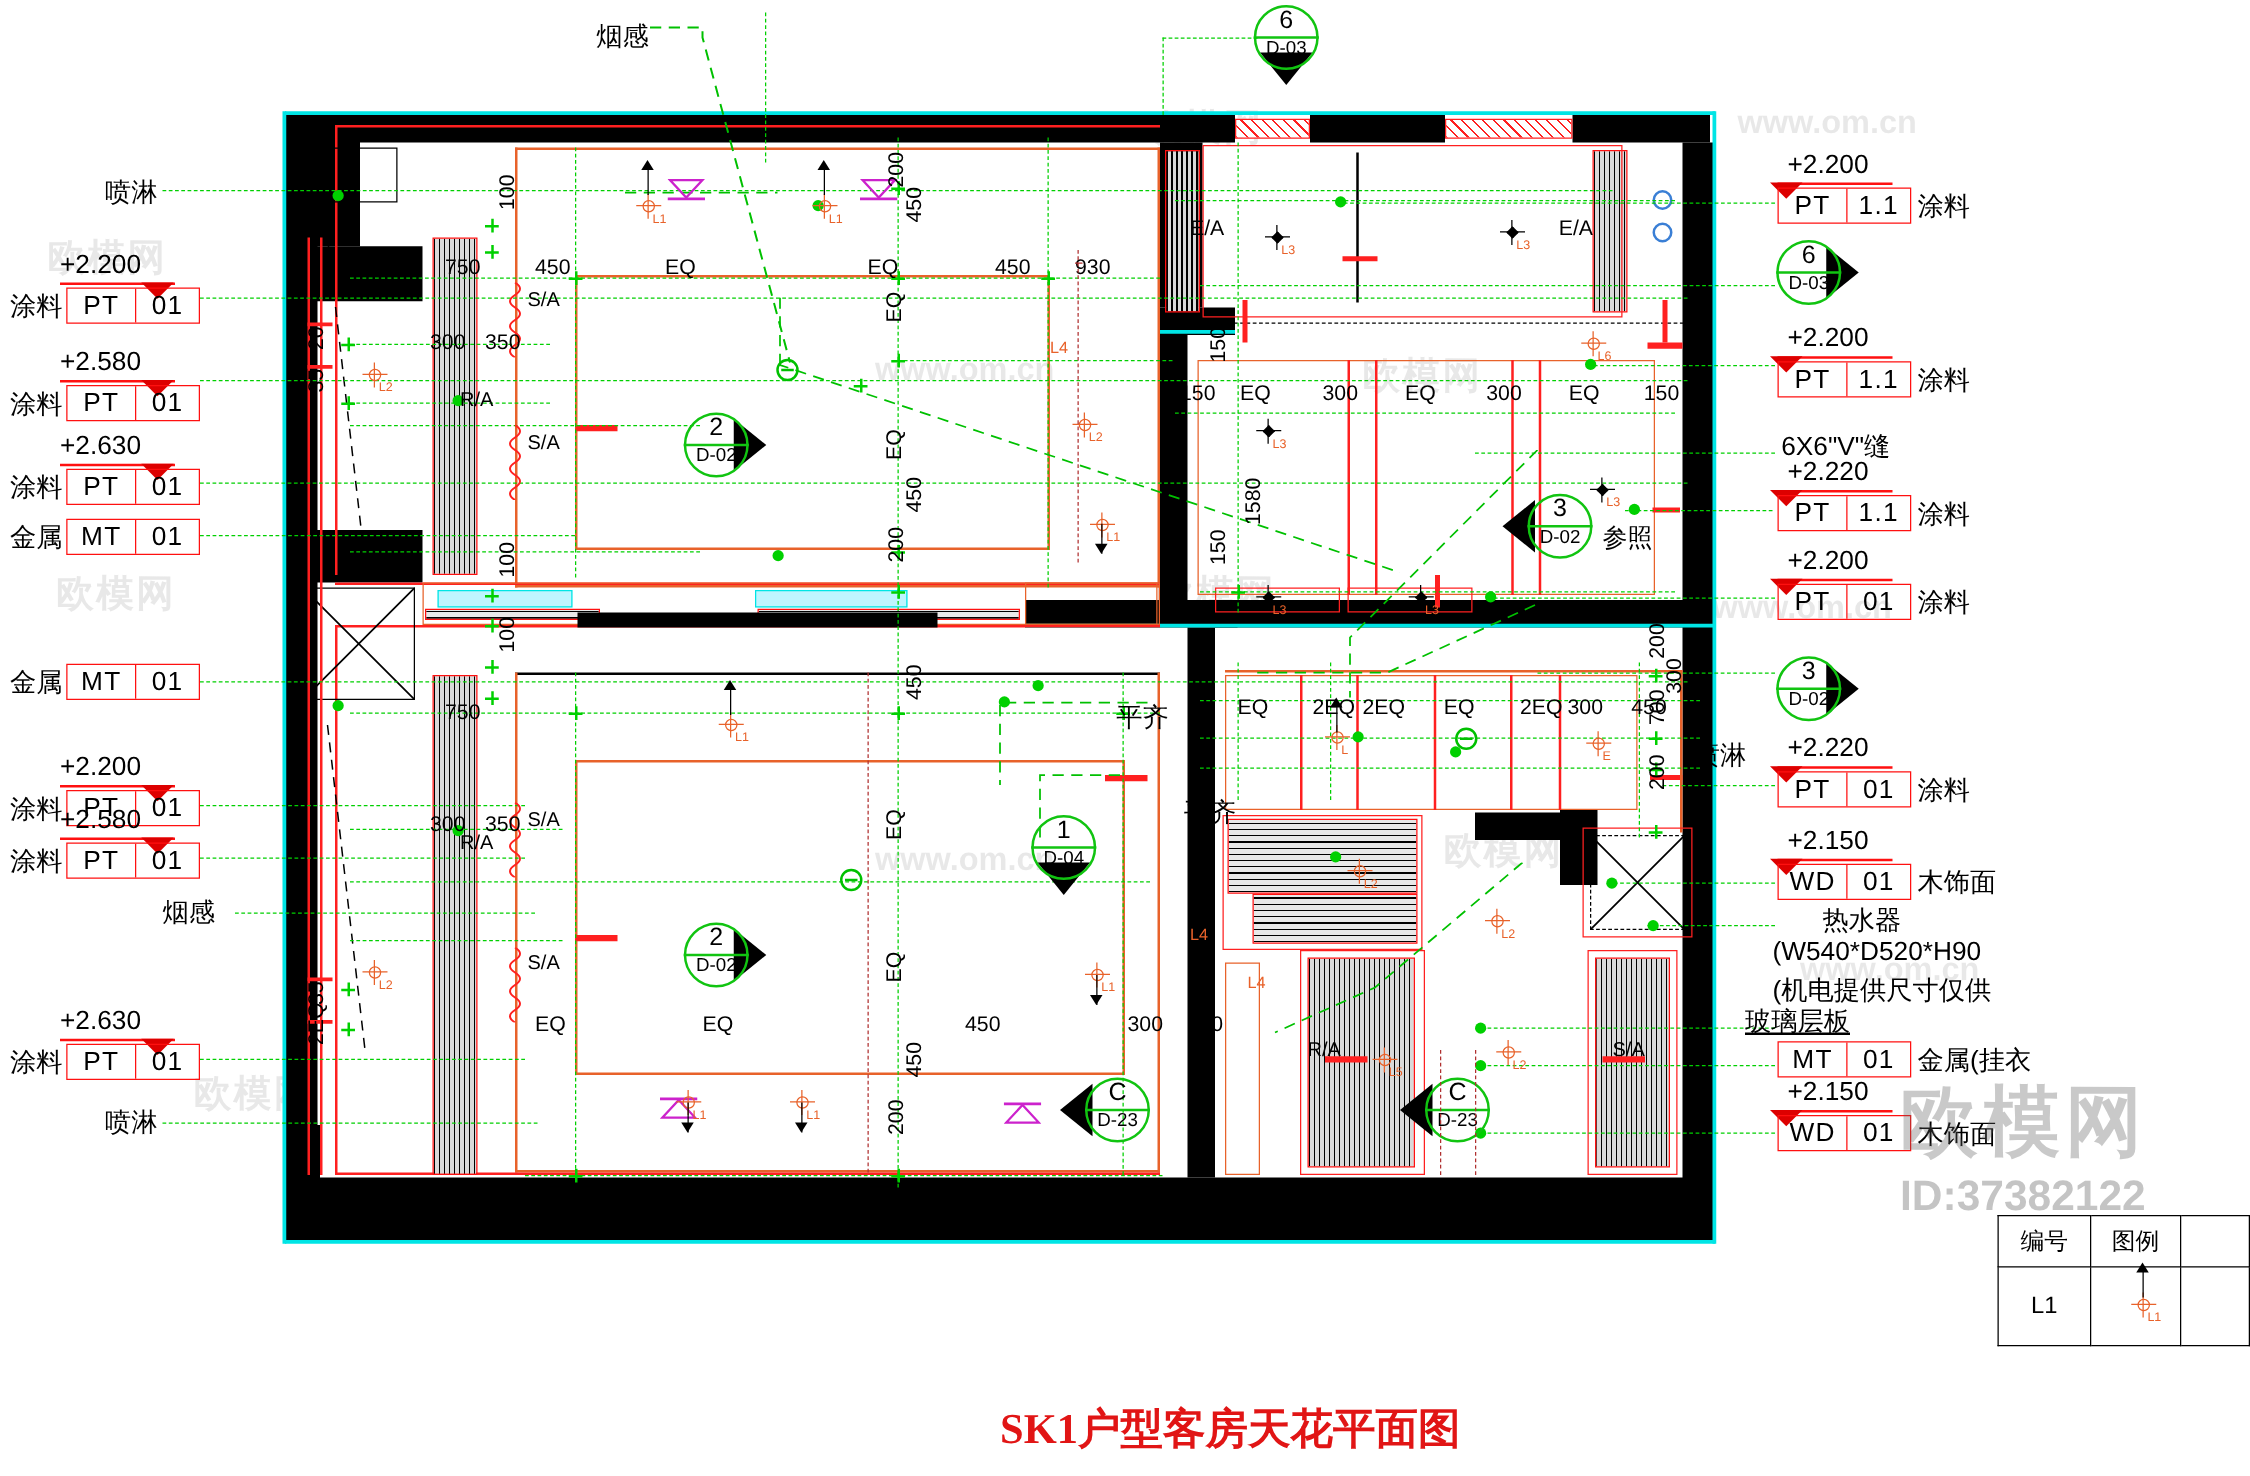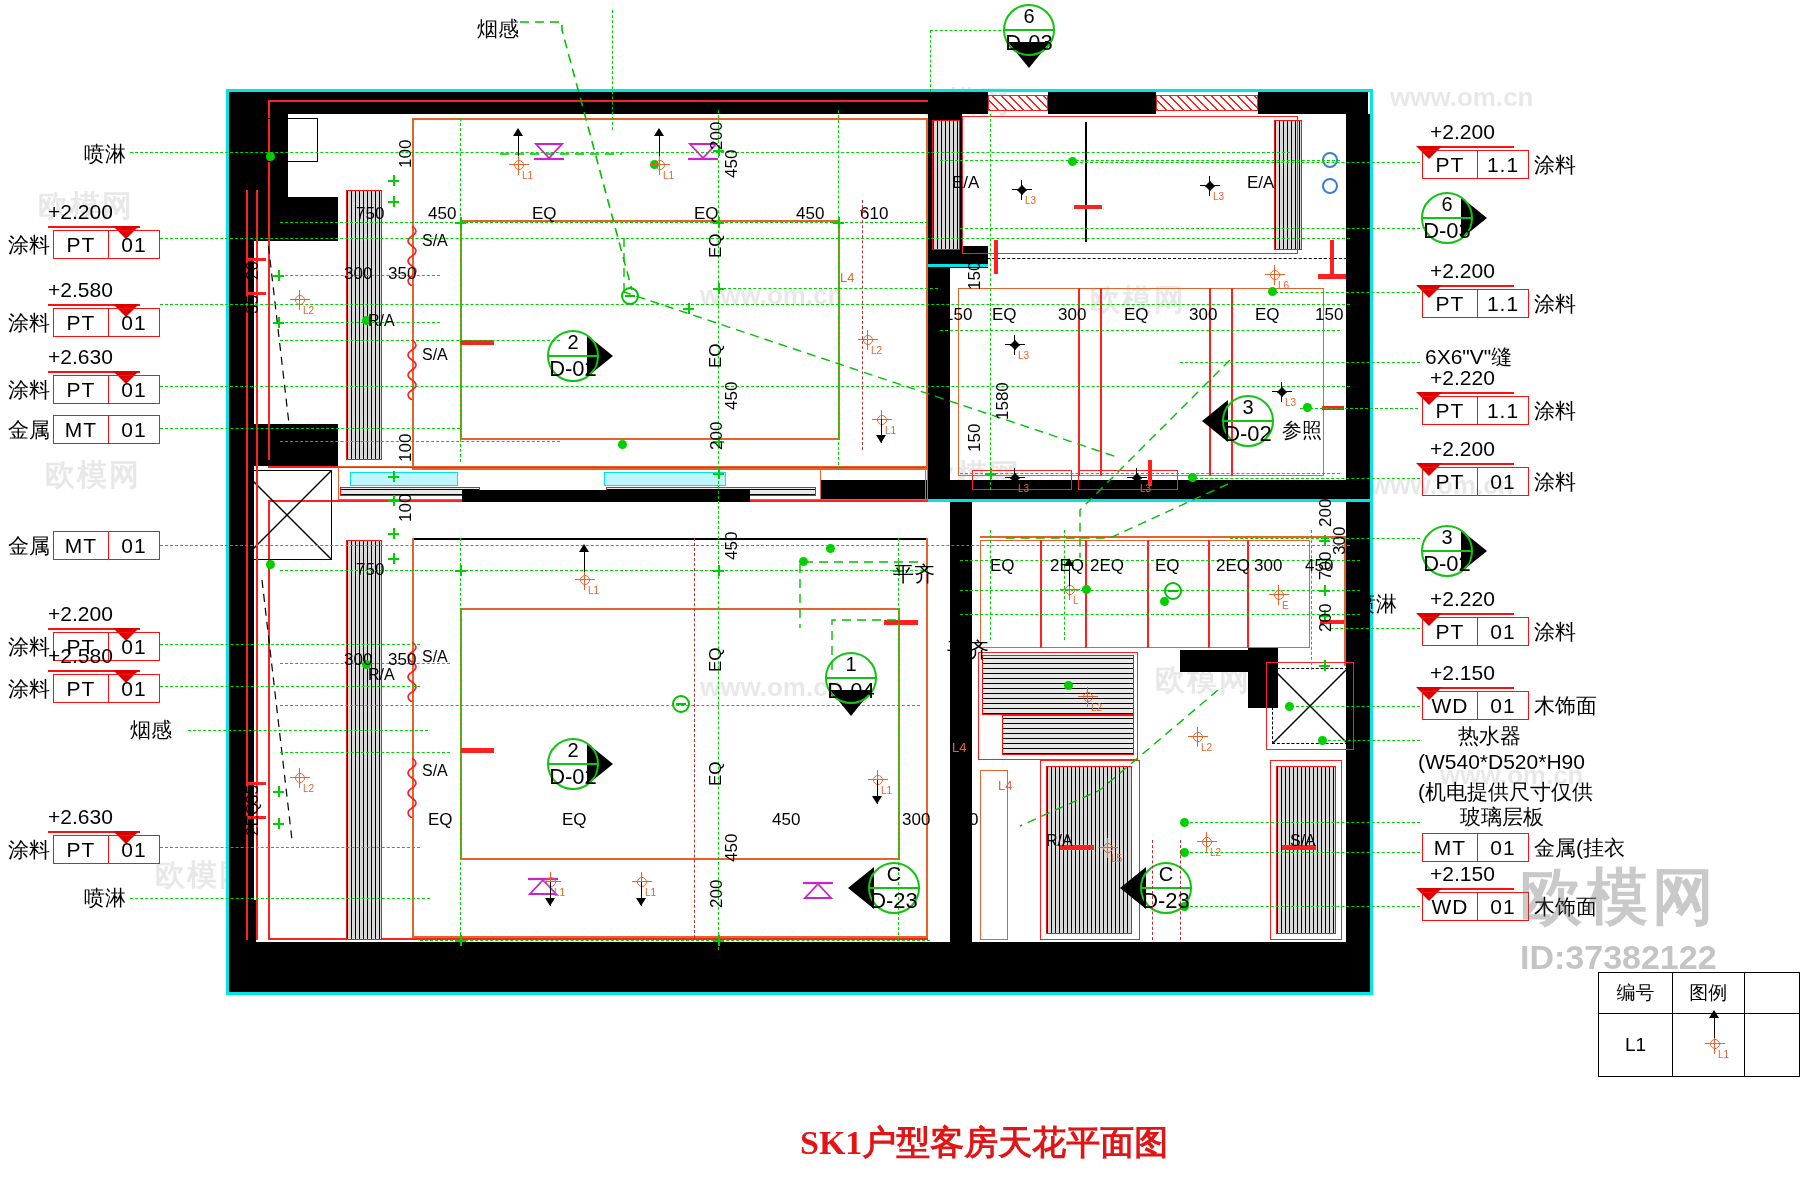--- a/index.html
+++ b/index.html
@@ -50,21 +50,21 @@
   .eqv{position:absolute;font-size:17px;color:#000;white-space:nowrap;
        transform:rotate(-90deg);transform-origin:left top;}
   .sa{position:absolute;font-size:16px;color:#000;}
 
   
   .callout{position:absolute;width:62px;height:52px;}
   .callout .circ{position:absolute;left:0;top:0;width:52px;height:52px;border:2px solid #11c411;
                  border-radius:50%;box-sizing:border-box;background:transparent;}
   .callout .bar{position:absolute;left:0;top:25px;width:52px;height:1.6px;background:#11c411;}
   .callout .num{position:absolute;left:0;top:1px;width:52px;text-align:center;font-size:20px;color:#000;}
-  .callout .den{position:absolute;left:0;top:26px;width:52px;text-align:center;font-size:22px;color:#000;}
+  .callout .den{position:absolute;left:0;top:26px;width:52px;text-align:center;font-size:15px;color:#000;}
   .callout .arrowR{position:absolute;left:40px;top:5px;width:0;height:0;
                    border-top:21px solid transparent;border-bottom:21px solid transparent;
                    border-left:26px solid #000;}
   .callout .arrowD{position:absolute;left:5px;top:38px;width:0;height:0;
                    border-left:21px solid transparent;border-right:21px solid transparent;
                    border-top:26px solid #000;}
   .callout .cside{position:absolute;left:-20px;top:5px;width:0;height:0;
                   border-top:21px solid transparent;border-bottom:21px solid transparent;
                   border-right:26px solid #000;}
   .callout .note{position:absolute;left:60px;top:22px;font-size:20px;color:#000;white-space:nowrap;}
@@ -602,21 +602,21 @@
     <span class="mbox">
       <span class="c1">WD</span>
       <span class="c2">01</span>
     </span>
     <span class="post">木饰面</span>
   </div>
 
   <div class="ltxt" style="left:1422px;top:722px;margin-left:36px;">热水器</div>
   <div class="ltxt" style="left:1418px;top:750px;">(W540*D520*H90</div>
   <div class="ltxt" style="left:1418px;top:778px;">(机电提供尺寸仅供</div>
-  <div class="ltxt" style="left:1460px;top:803px;">玻璃层板</div>
+  <div class="ltxt" style="left:1396px;top:803px;text-decoration:underline;">玻璃层板</div>
 
   <div class="mtag" style="left:1422px;top:833px;">
     <span class="mbox">
       <span class="c1">MT</span>
       <span class="c2">01</span>
     </span>
     <span class="post">金属(挂衣</span>
   </div>
 
   <div class="elev" style="left:1430px;top:862px;">+2.150</div>
@@ -717,21 +717,21 @@
   <div class="sa" style="left:368px;top:666px;">R/A</div>
   <div class="sa" style="left:422px;top:762px;">S/A</div>
   <div class="sa" style="left:1046px;top:832px;">R/A</div>
   <div class="sa" style="left:1290px;top:832px;">S/A</div>
 
   <div class="dim" style="left:356px;top:204px;">750</div>
   <div class="dim" style="left:428px;top:204px;">450</div>
   <div class="eq" style="left:532px;top:204px;">EQ</div>
   <div class="eq" style="left:694px;top:204px;">EQ</div>
   <div class="dim" style="left:796px;top:204px;">450</div>
-  <div class="dim" style="left:860px;top:204px;">610</div>
+  <div class="dim" style="left:860px;top:204px;">930</div>
   <div class="dim" style="left:344px;top:264px;">300</div>
   <div class="dim" style="left:388px;top:264px;">350</div>
   <div class="dimv" style="left:243px;top:280px;">20</div>
   <div class="dimv" style="left:243px;top:314px;">35</div>
   <div class="dim" style="left:944px;top:305px;">150</div>
   <div class="eq" style="left:992px;top:305px;">EQ</div>
   <div class="dim" style="left:1058px;top:305px;">300</div>
   <div class="eq" style="left:1124px;top:305px;">EQ</div>
   <div class="dim" style="left:1189px;top:305px;">300</div>
   <div class="eq" style="left:1255px;top:305px;">EQ</div>

